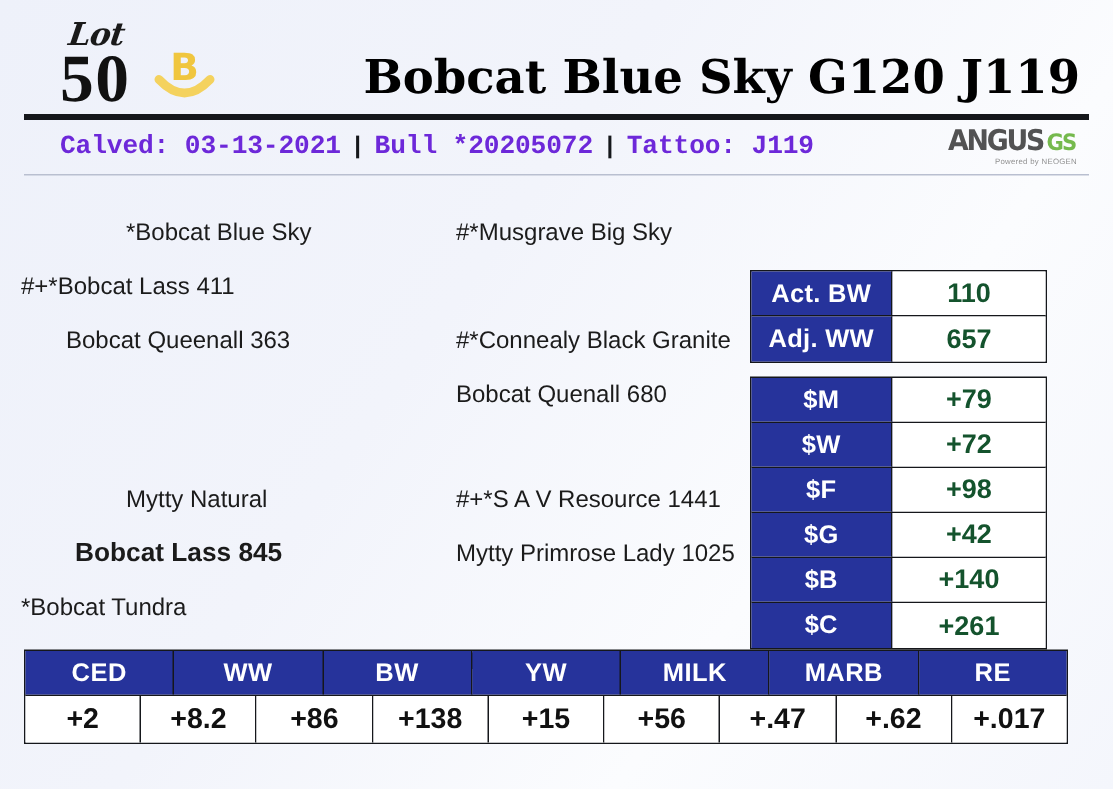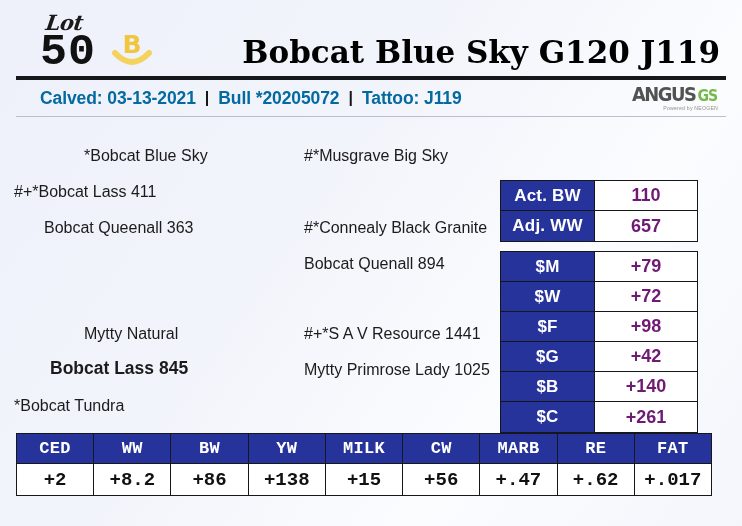--- a/index.html
+++ b/index.html
@@ -47,21 +47,21 @@
     font-weight: 700;
     font-size: 21px;
     letter-spacing: -0.5px;
     color: #1a1a1a;
     transform: skewX(-8deg);
     margin-left: 6px;
     margin-bottom: -2px;
   }
 
   .lot-number {
-    font-family: Liberation Mono, monospace;
+    font-family: Liberation Serif, serif;
     font-weight: 700;
     font-size: 45px;
     line-height: 0.96;
     color: #111;
     letter-spacing: 1px;
   }
 
   .b-emblem {
     position: relative;
     width: 46px;
@@ -96,23 +96,24 @@
   .info-bar {
     display: flex;
     align-items: center;
     height: 36px;
     padding: 0 4px 0 26px;
   }
 
   .info-text {
     font-size: 17.5px;
     font-weight: 700;
-    color: #0369a1;
+    color: #6d28d9;
     letter-spacing: -0.1px;
     white-space: nowrap;
+    font-family: Liberation Mono, monospace;
   }
   .info-sep {
     display: inline-block;
     padding: 0 9px;
     color: #15171b;
     font-weight: 700;
   }
 
   .angus-logo {
     margin-left: auto;
@@ -205,36 +206,35 @@
     font-weight: 600;
     display: flex;
     align-items: center;
     justify-content: center;
     border-right: 1px solid #15171b;
     letter-spacing: 0.2px;
   }
   .idx-value {
     flex: 1;
     background: #ffffff;
-    color: #701a75;
+    color: #14532d;
     font-size: 18px;
     font-weight: 700;
     display: flex;
     align-items: center;
     justify-content: center;
   }
 
   
   .epd-table {
     position: absolute;
     left: 16px;
     right: 30px;
     bottom: 30px;
     border: 1px solid #15171b;
-    font-family: Liberation Mono, monospace;
   }
 
   .epd-header, .epd-values { display: flex; }
 
   .epd-header .cell {
     background: #26339b;
     color: #fff;
     font-size: 17px;
     font-weight: 700;
     letter-spacing: 0.3px;
@@ -310,21 +310,21 @@
       </div>
       <div class="ped-row">
         <div class="ped-col-b">#+*Bobcat Lass 411</div>
       </div>
       <div class="ped-row">
         <div class="ped-col-a indent-1">Bobcat Queenall 363</div>
         <div class="ped-col-b">#*Connealy Black Granite</div>
       </div>
       <div class="ped-row">
         <div class="ped-col-a indent-1"></div>
-        <div class="ped-col-b">Bobcat Quenall 894</div>
+        <div class="ped-col-b">Bobcat Quenall 680</div>
       </div>
     </div>
 
     <div class="spacer-row"></div>
 
     <div class="ped-group">
       <div class="ped-row">
         <div class="ped-col-a indent-2">Mytty Natural</div>
         <div class="ped-col-b">#+*S A V Resource 1441</div>
       </div>
@@ -383,24 +383,22 @@
     </div>
   </div>
 
   <div class="epd-table">
     <div class="epd-header">
       <div class="cell">CED</div>
       <div class="cell">WW</div>
       <div class="cell">BW</div>
       <div class="cell">YW</div>
       <div class="cell">MILK</div>
-      <div class="cell">CW</div>
       <div class="cell">MARB</div>
       <div class="cell">RE</div>
-      <div class="cell">FAT</div>
     </div>
     <div class="epd-values">
       <div class="cell">+2</div>
       <div class="cell">+8.2</div>
       <div class="cell">+86</div>
       <div class="cell">+138</div>
       <div class="cell">+15</div>
       <div class="cell">+56</div>
       <div class="cell">+.47</div>
       <div class="cell">+.62</div>

